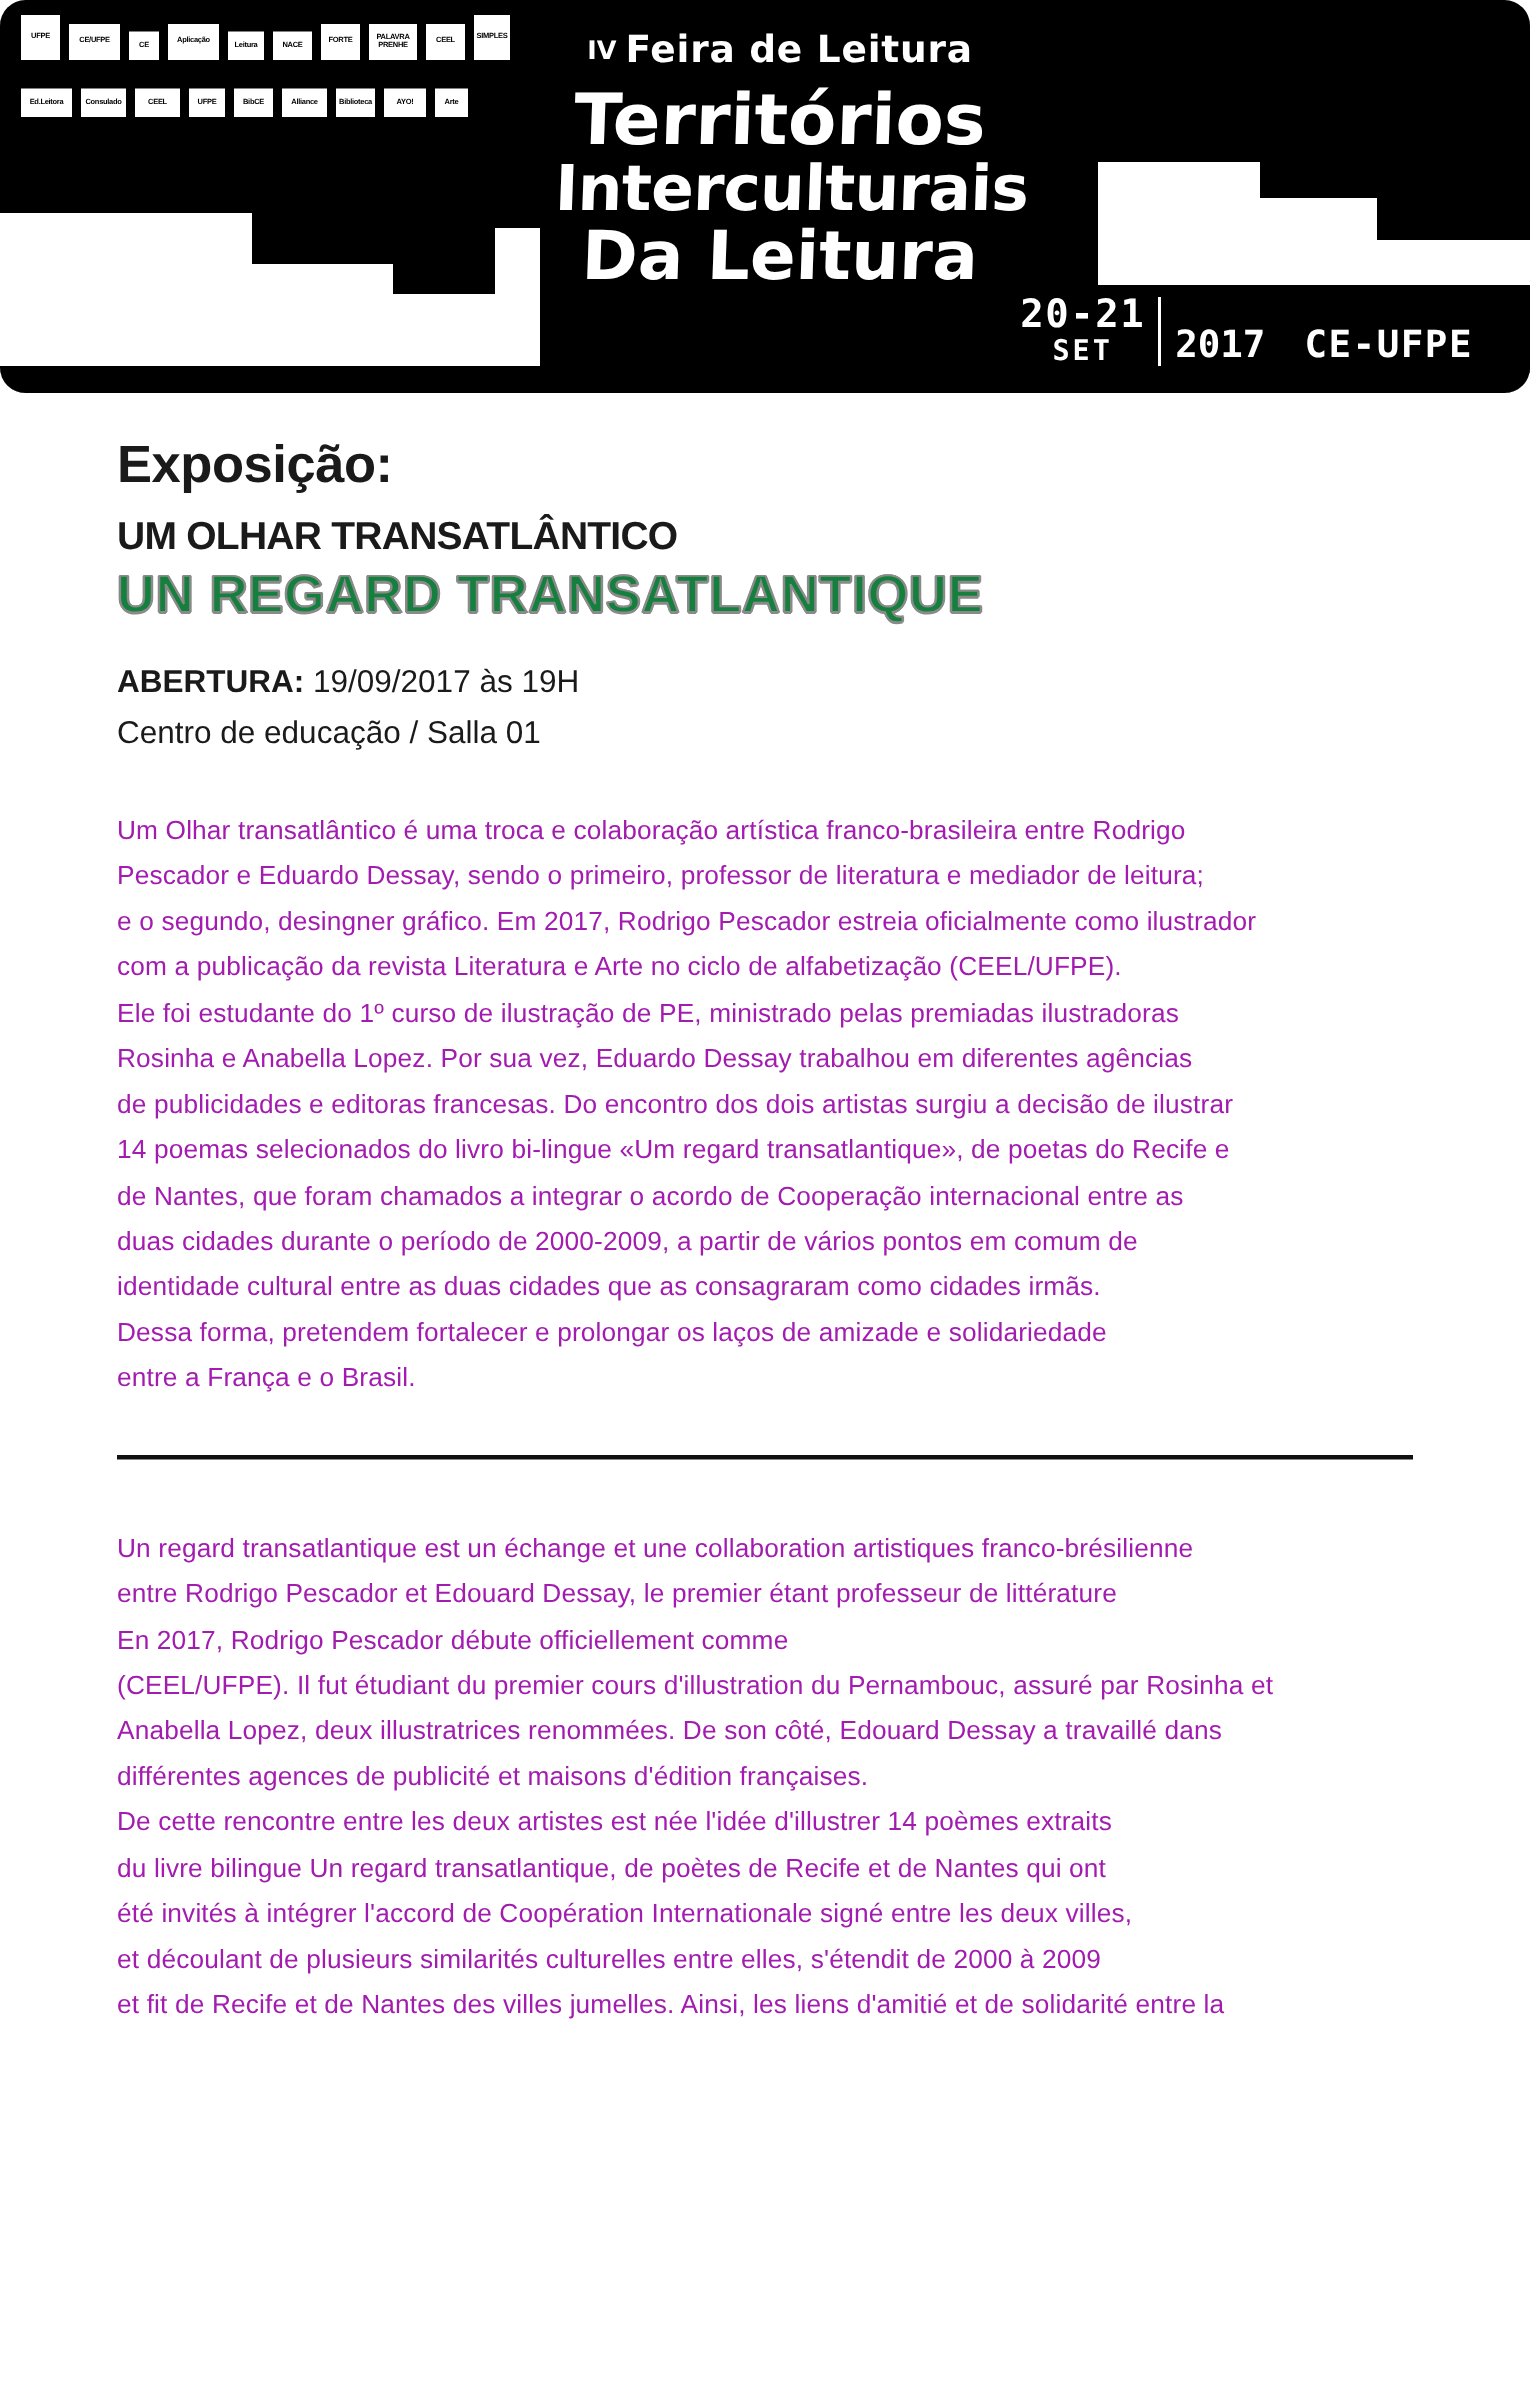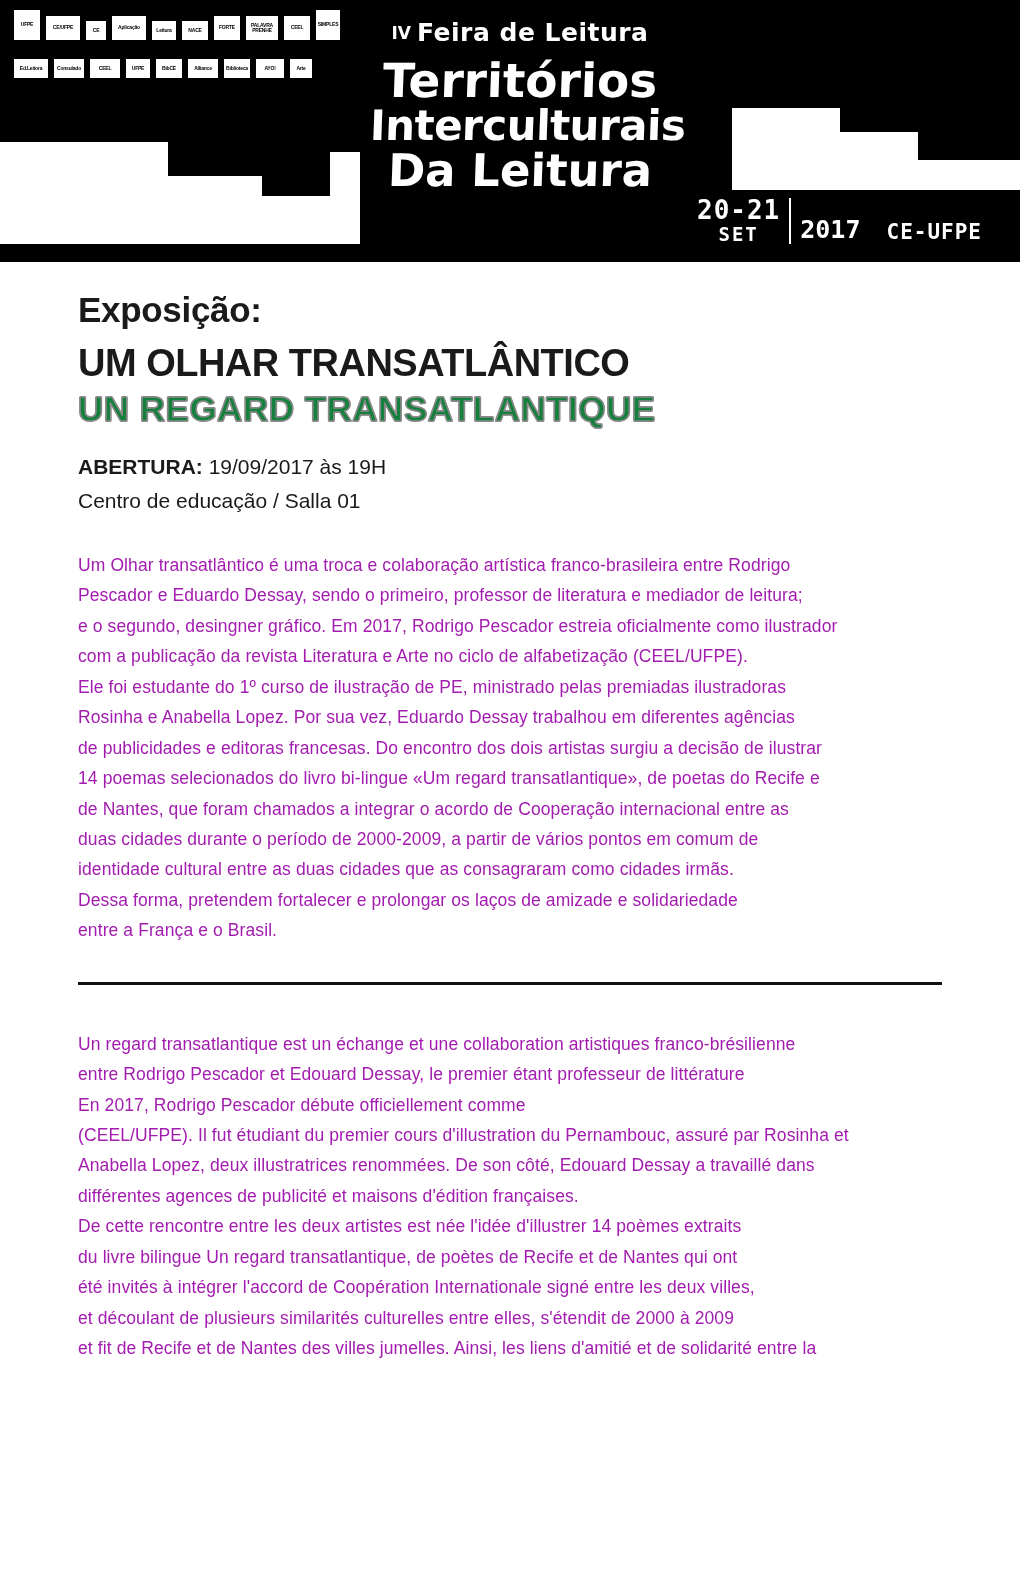--- a/index.html
+++ b/index.html
@@ -17,20 +17,21 @@
     overflow: hidden;
   }
 
   
   .banner {
     position: relative;
     width: 1020px;
     height: 262px;
     background: #000000;
     overflow: hidden;
+    border-radius: 17px;
   }
 
   
   .logo-strip {
     position: absolute;
     top: 6px;
     left: 10px;
     width: 350px;
     height: 72px;
   }
@@ -134,42 +135,42 @@
   }
   .date-dd .num { font-size: 26px; letter-spacing: 1px; display:block; }
   .date-dd .mon { font-size: 19px; letter-spacing: 2px; display:block; margin-top: 2px;}
   .date-sep {
     width: 2px;
     height: 46px;
     background: #ffffff;
     margin: 0 9px;
   }
   .date-year { font-size: 25px; letter-spacing: 0px; }
-  .date-place { font-size: 21px; letter-spacing: 1px; margin-left: 26px; }
+  .date-place { font-size: 25px; letter-spacing: 1px; margin-left: 26px; }
 
   
   .content {
     position: absolute;
     top: 262px;
     left: 0;
     width: 932px;
   }
   .pad {
     padding: 0 78px;
   }
   .expo-label {
     font-family: "Liberation Sans", sans-serif;
     font-size: 35px;
     font-weight: bold;
     margin-top: 28px;
     letter-spacing: -0.3px;
   }
   .expo-title {
     font-family: "Liberation Sans", sans-serif;
-    font-size: 38px;
+    font-size: 26px;
     font-weight: bold;
     margin-top: 12px;
     letter-spacing: -0.5px;
   }
   .expo-title-fr {
     font-family: "Liberation Sans", sans-serif;
     font-size: 35px;
     font-weight: bold;
     letter-spacing: 0.5px;
     margin-top: 4px;

